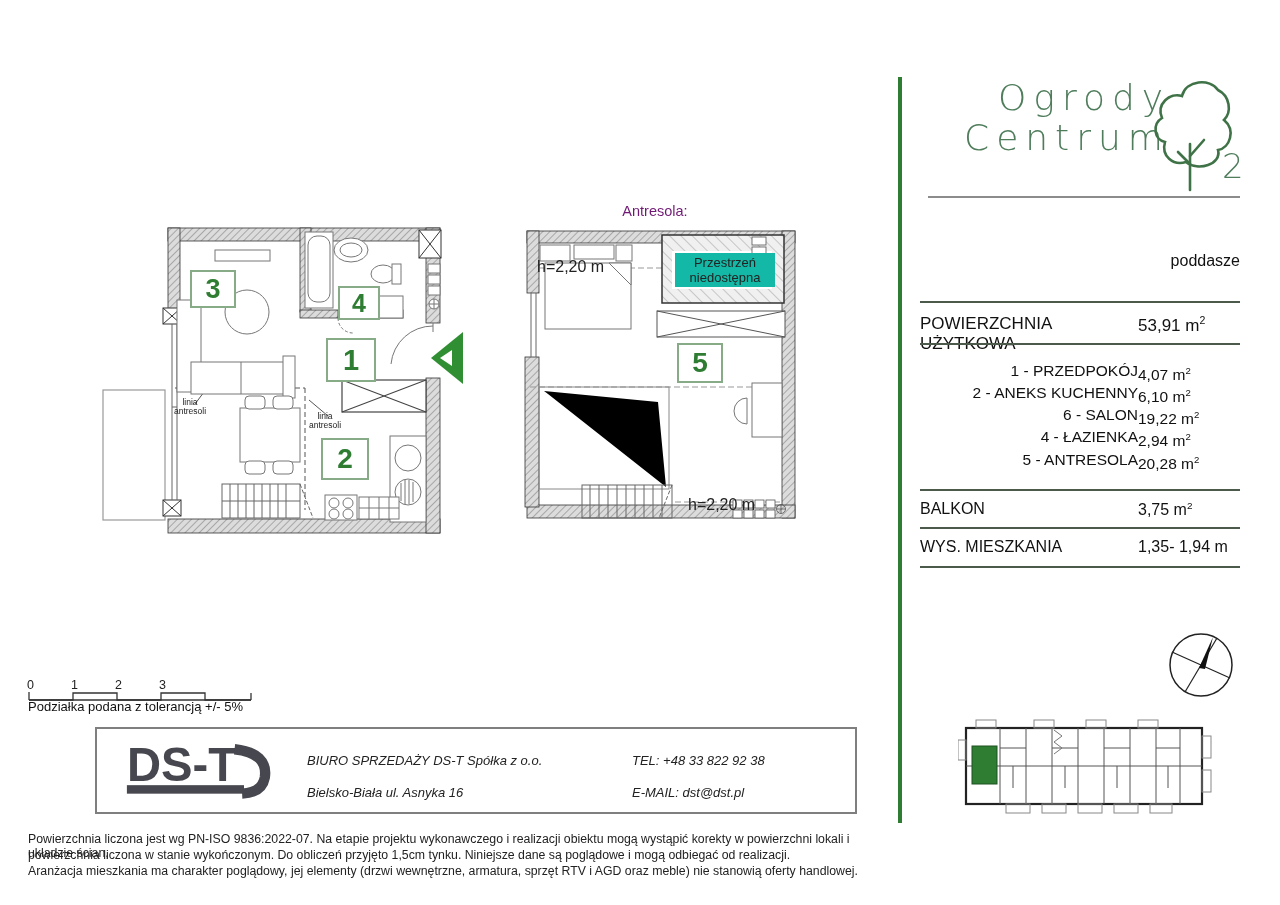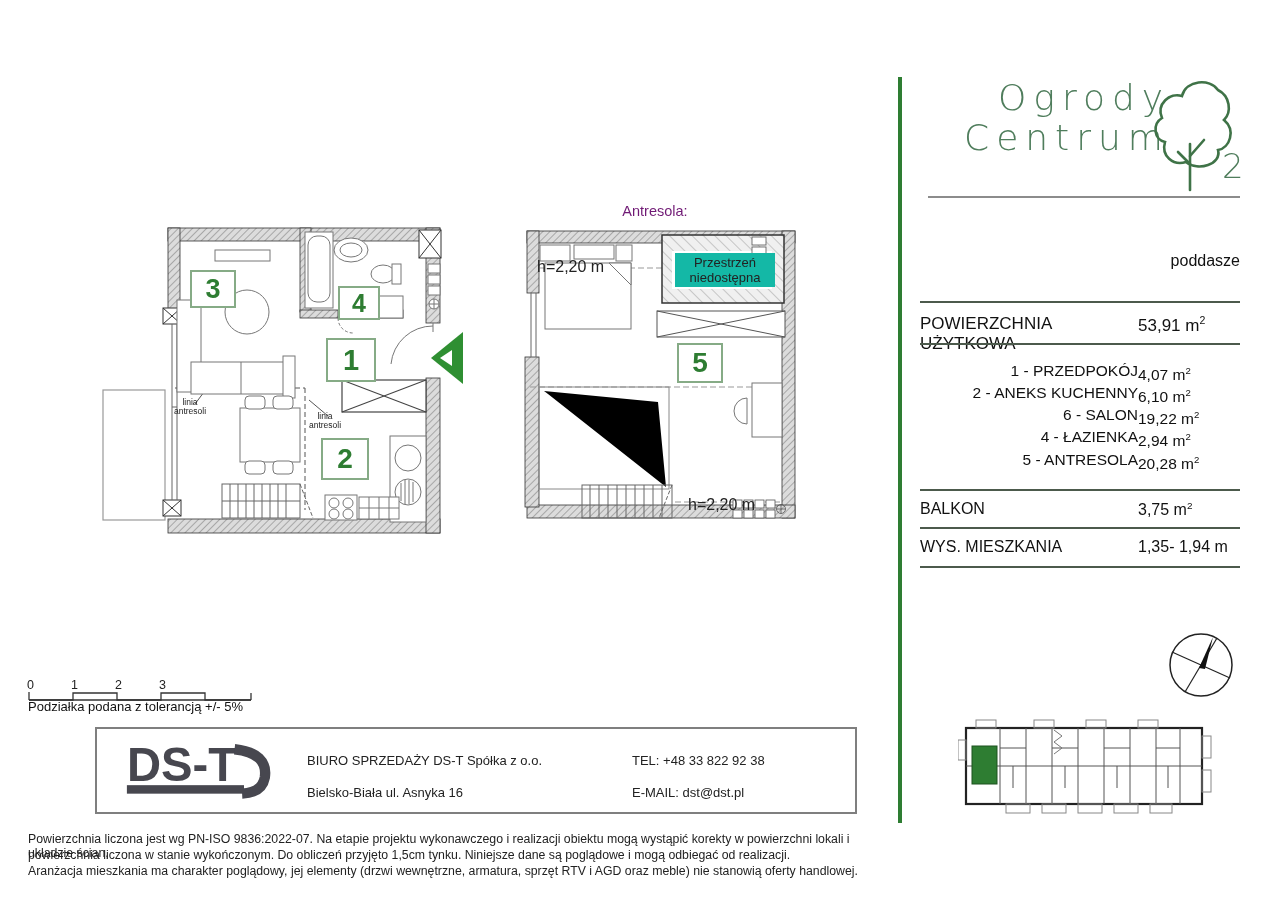--- a/index.html
+++ b/index.html
@@ -27,21 +27,21 @@
           font-weight:bold;display:flex;align-items:center;justify-content:center;}
   
   .tinylbl{font-size:8.5px;line-height:9px;color:#222;text-align:center;}
   .hlbl{font-size:16px;color:#222;}
   .plan-title{font-size:14.5px;color:#701a75;text-align:center;}
   .inacc{font-size:13px;line-height:15px;color:#222;text-align:center;background:#14b8a6;padding:2px 0;}
   
   .scale-ticks span{position:absolute;top:0;font-size:12.5px;color:#222;}
   .scale-note{left:28px;top:699px;font-size:13px;color:#111;}
   .footer-box{left:95px;top:727px;width:758px;height:83px;border:2px solid #7f7f7f;background:#fff;}
-  .f-text{font-size:13px;color:#222;}
+  .f-text{font-size:13px;color:#222;font-style:italic;}
   .disc{left:28px;width:860px;font-size:12.3px;color:#222;}
   .logo-num2{font-family:"DejaVu Sans",sans-serif;font-weight:300;color:var(--logo_green,#4f7d5c);font-size:34px;}
 </style>
 </head>
 <body>
 
 <div class="page">
 
   <svg class="abs" style="left:95px;top:212px;" width="380" height="330" viewBox="0 0 380 330">
     <defs>

